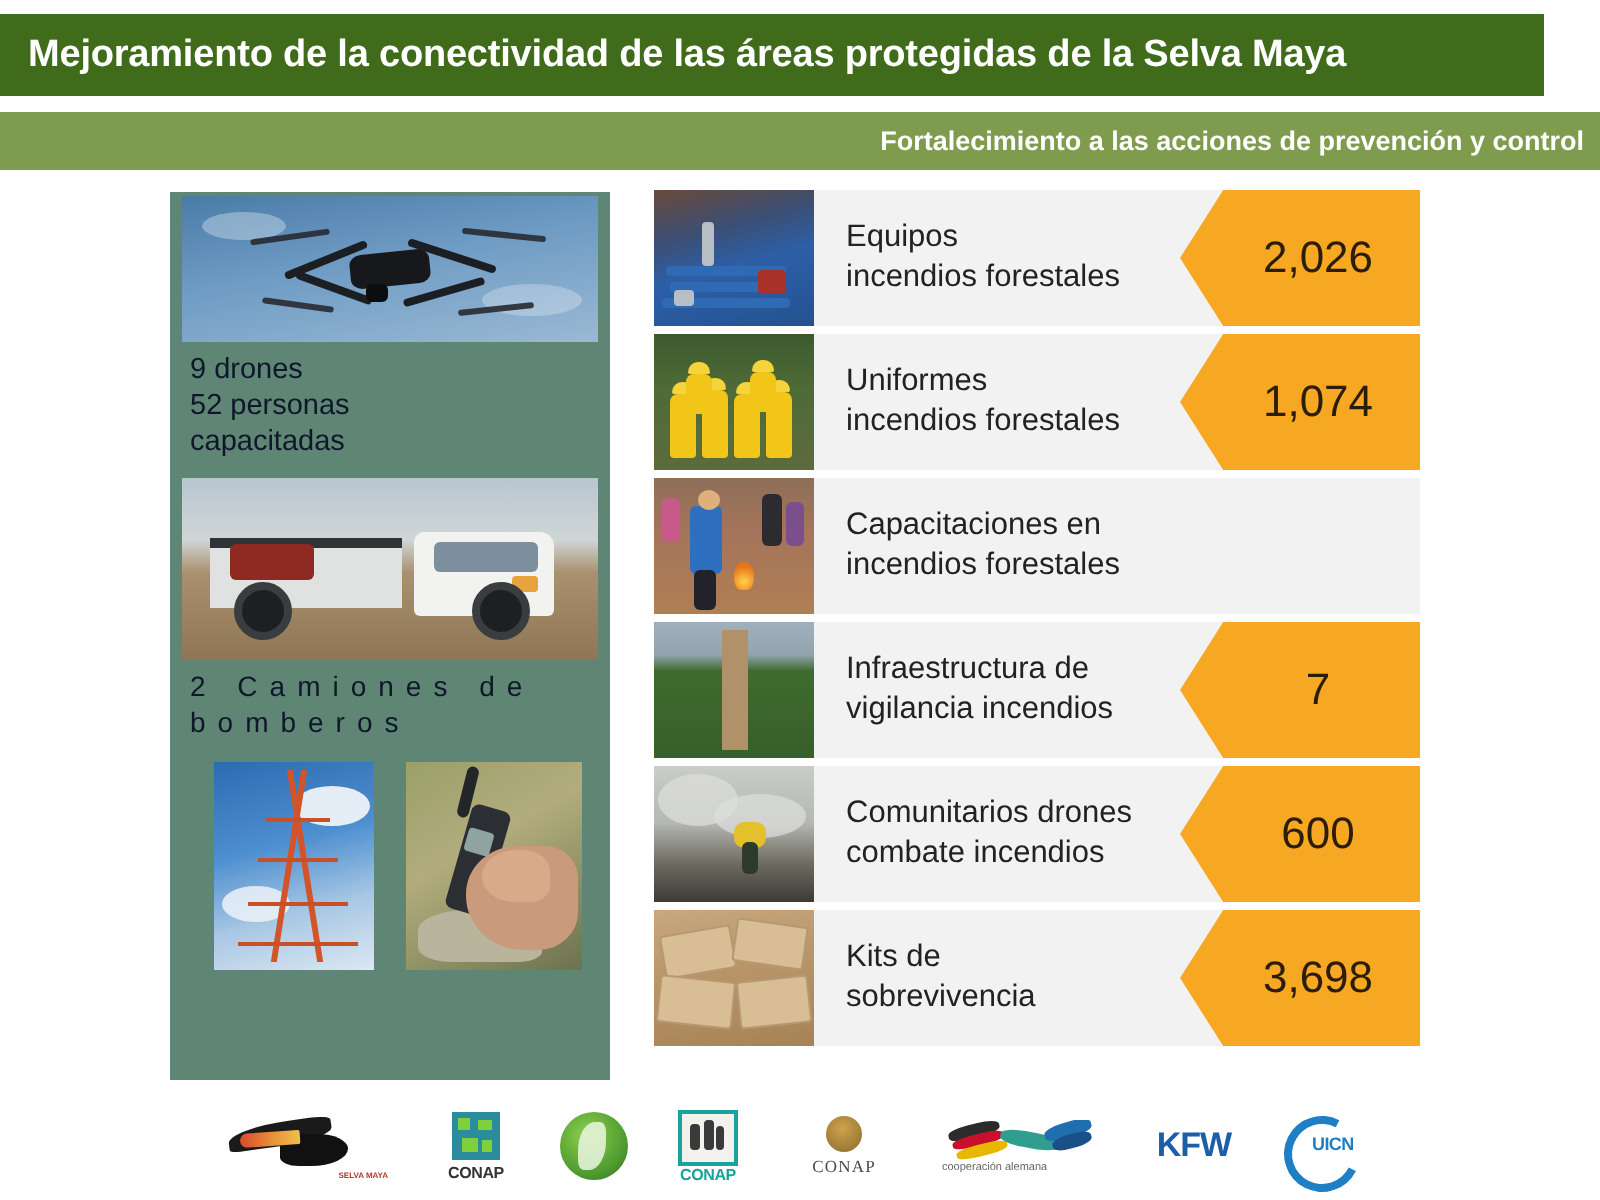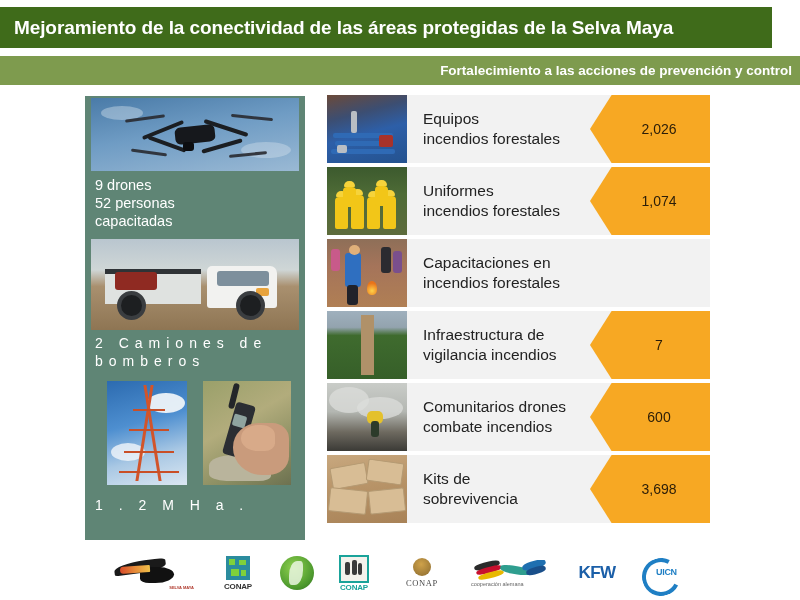--- a/index.html
+++ b/index.html
@@ -27,21 +27,21 @@
     color:#ffffff;font-size:13.5px;font-weight:bold;padding-right:8px;white-space:nowrap;
   }
 
   
   .left-panel{
     position:absolute;left:85px;top:96px;width:220px;height:444px;
     background:#5f8575;overflow:hidden;
   }
   .lp-img{position:absolute;overflow:hidden;background:#9ab;}
   .lp-cap{
-    position:absolute;color:#ffffff;font-size:14.5px;line-height:18px;
+    position:absolute;color:#0f172a;font-size:14.5px;line-height:18px;
     white-space:pre-line;
   }
   .lp-cap.spaced{letter-spacing:6px;font-size:14px;}
 
   
   .photo-drone{
     left:6px;top:2px;width:208px;height:73px;
     background:linear-gradient(170deg,#4a7ba8 0%,#6f9cc4 45%,#9ab9d4 100%);
   }
   .drone-body{
@@ -98,21 +98,21 @@
     display:block;padding-left:16px;font-size:15.5px;line-height:20px;color:#222;
     white-space:pre-line;
   }
   .row-chev{
     position:absolute;right:0;top:0;width:120px;height:68px;
     background:#f7a823;
     clip-path:polygon(18% 0,100% 0,100% 100%,18% 100%,0 50%);
     display:flex;align-items:center;justify-content:center;
   }
   .row-chev span{
-    font-size:14px;color:#2b1d08;padding-left:18px;width:64px;text-align:center;
+    font-size:22px;color:#2b1d08;padding-left:18px;width:64px;text-align:center;
     line-height:24px;word-break:break-all;
   }
 
   
   .t1{background:linear-gradient(165deg,#6b4a3a 0%,#3c4e72 30%,#2d5fa8 55%,#24528f 100%);}
   .t1 .bar{position:absolute;background:#2f6ab5;height:5px;border-radius:2px;}
   .t1 .red{position:absolute;background:#a8322a;border-radius:2px;}
   .t1 .gry{position:absolute;background:#b9bec4;border-radius:2px;}
   .t2{background:linear-gradient(180deg,#3c5a2e 0%,#4e6b36 40%,#5d6b3c 100%);}
   .t2 .person{position:absolute;width:13px;background:#f2c618;border-radius:4px 4px 2px 2px;}
@@ -228,21 +228,20 @@
 
     <div class="lp-img photo-phone">
       <div class="rock"></div>
       <div class="ph-ant"></div>
       <div class="ph-body"></div>
       <div class="ph-screen"></div>
       <div class="hand"></div>
       <div class="hand2"></div>
     </div>
 
-    <div class="lp-cap spaced" style="left:10px;top:400px;">1 . 2   M   H a .</div>
   </div>
 
   <div class="rows">
 
     <div class="row">
       <div class="row-thumb t1">
         <div class="bar" style="left:6px;top:38px;width:60px;"></div>
         <div class="bar" style="left:8px;top:46px;width:56px;"></div>
         <div class="bar" style="left:4px;top:54px;width:64px;"></div>
         <div class="gry" style="left:24px;top:16px;width:6px;height:22px;"></div>

